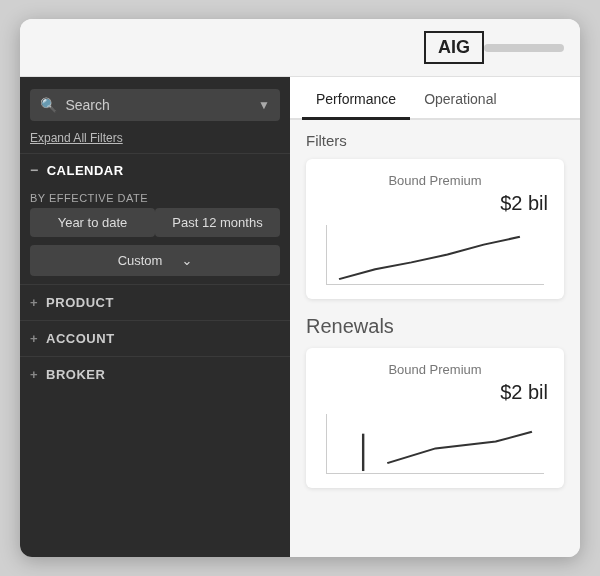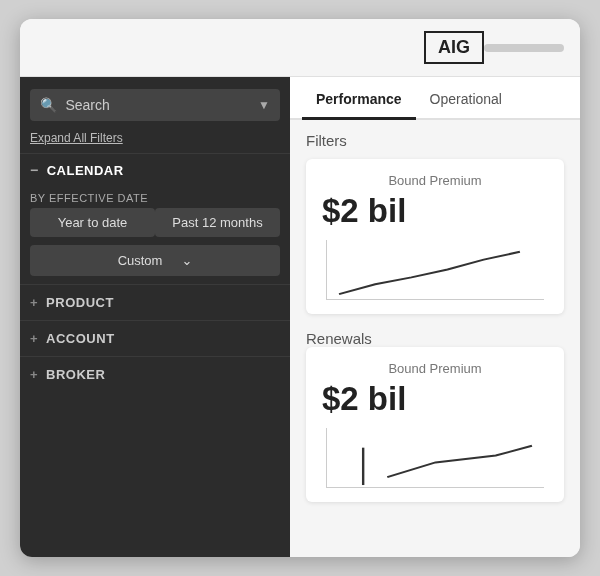--- a/index.html
+++ b/index.html
@@ -168,21 +168,21 @@
       background: #fff;
     }
     .tab {
       padding: 14px 14px 10px 14px;
       font-size: 14px;
       cursor: pointer;
       color: #555;
       font-weight: normal;
     }
     .tab.active {
-      font-weight: bold;
+      font-weight: normal;
       color: #222;
       border-bottom: 3px solid #222;
       margin-bottom: -2px;
     }
     .panel-body {
       padding: 12px 16px;
       overflow-y: auto;
     }
     .section-title {
       font-size: 15px;
@@ -197,40 +197,41 @@
       padding: 14px 16px;
       margin-bottom: 16px;
     }
     .card-label {
       font-size: 13px;
       color: #777;
       margin-bottom: 4px;
       text-align: center;
     }
     .card-value {
-      font-size: 33px;
-      font-weight: bold;
+      font-size: 20px;
+      font-weight: normal;
       color: #222;
-      text-align: left;
+      text-align: right;
       margin-bottom: 10px;
     }
     .chart-area {
       height: 60px;
       position: relative;
       border-left: 1px solid #ccc;
       border-bottom: 1px solid #ccc;
       margin: 0 4px;
     }
     .chart-area svg {
       width: 100%;
       height: 100%;
     }
     .renewals-title {
-      font-size: 15px;
+      font-size: 20px;
       color: #555;
+      margin-bottom: 10px;
       font-weight: normal;
     }
     .partial-card {
       background: #fff;
       border-radius: 6px;
       box-shadow: 0 1px 4px rgba(0,0,0,0.1);
       padding: 14px 16px;
       margin-bottom: 4px;
     }
   </style>

